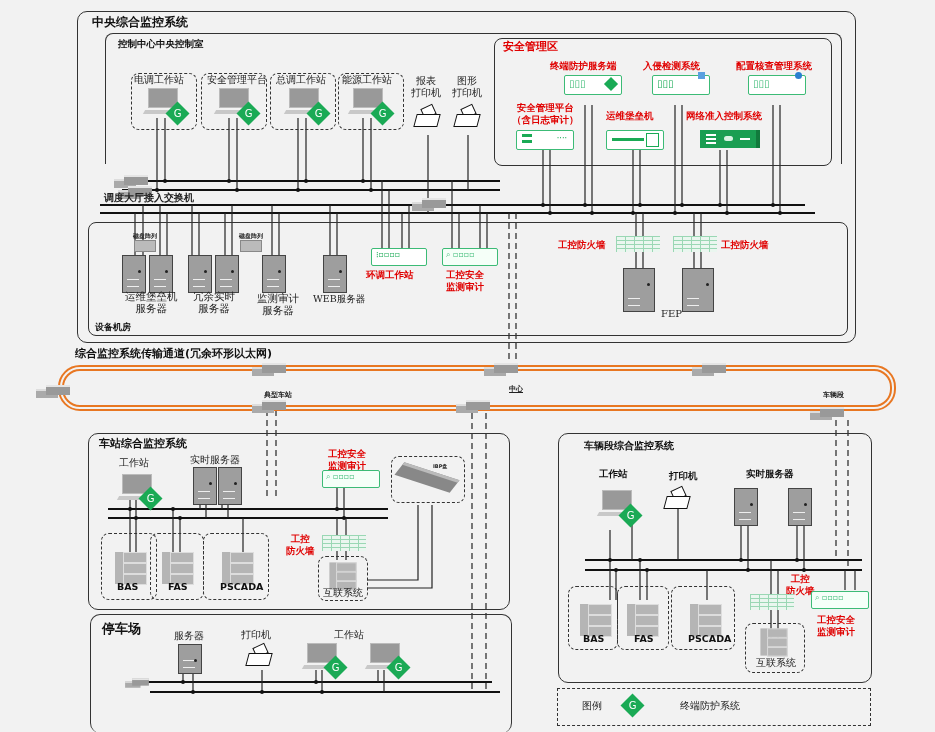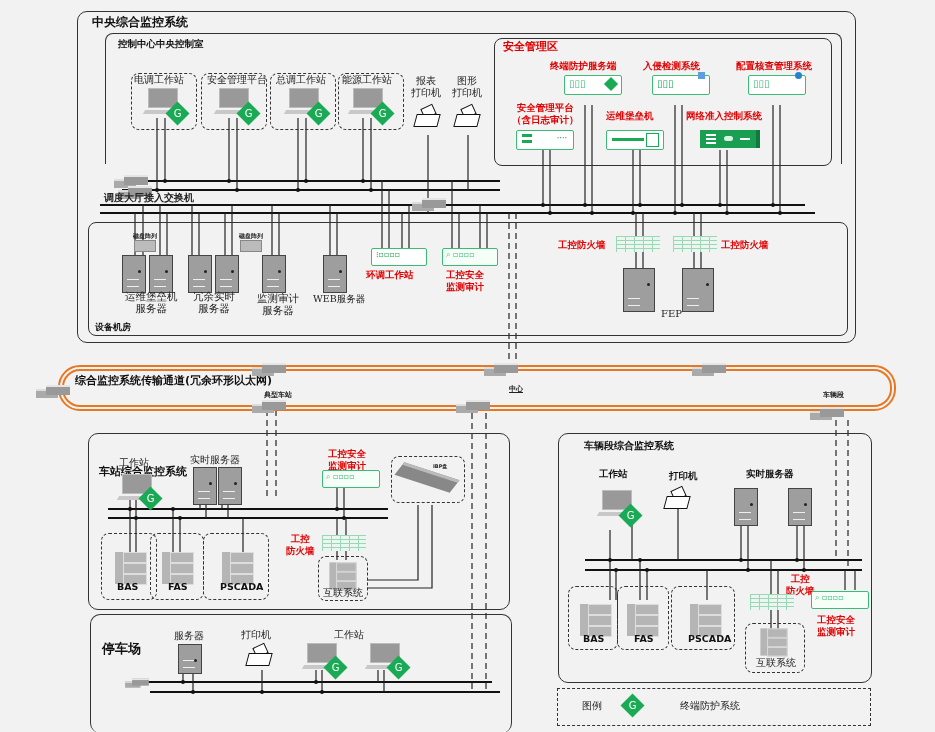--- a/index.html
+++ b/index.html
@@ -349,21 +349,21 @@
 监测审计</div>
 
 <div class="rlbl" style="left:558px;top:239px;">工控防火墙</div>
 <div class="fw" style="left:616px;top:236px;"></div>
 <div class="fw" style="left:673px;top:236px;"></div>
 <div class="rlbl" style="left:721px;top:239px;">工控防火墙</div>
 <div class="server" style="left:623px;top:268px;width:30px;height:42px;"></div>
 <div class="server" style="left:682px;top:268px;width:30px;height:42px;"></div>
 <div class="lbl" style="left:661px;top:308px;">FEP</div>
 
-<div class="ttl" style="left:75px;top:346px;font-size:11px;margin-top:27px;">综合监控系统传输通道(冗余环形以太网)</div>
+<div class="ttl" style="left:75px;top:346px;font-size:11px;">综合监控系统传输通道(冗余环形以太网)</div>
 <div class="ring" style="left:58px;top:365px;width:826px;height:34px;"></div>
 
 <div class="sw" style="left:36px;top:385px;">
     <div class="a"></div>
     <div class="b"></div>
   </div>
 <div class="sw" style="left:252px;top:363px;">
     <div class="a"></div>
     <div class="b"></div>
   </div>
@@ -385,21 +385,21 @@
     <div class="a"></div>
     <div class="b"></div>
   </div>
 <div class="tiny" style="left:823px;top:390px;font-size:7px;">车辆段</div>
 <div class="sw" style="left:810px;top:407px;">
     <div class="a"></div>
     <div class="b"></div>
   </div>
 
 <div class="box" style="left:88px;top:433px;width:420px;height:175px;"></div>
-<div class="ttl" style="left:99px;top:436px;font-size:11px;margin-top:28px;">车站综合监控系统</div>
+<div class="ttl" style="left:99px;top:436px;font-size:11px;">车站综合监控系统</div>
 <div class="lbl" style="left:119px;top:457px;">工作站</div>
 <div class="monitor" style="left:122px;top:474px;">
     <div class="scr"></div>
     <div class="kb"></div>
   </div>
 <div class="gbadge" style="left:142px;top:490px;">
     <span>G</span>
   </div>
 <div class="lbl" style="left:190px;top:454px;">实时服务器</div>
 <div class="server" style="left:193px;top:467px;"></div>
@@ -445,21 +445,21 @@
 <div class="dbox" style="left:318px;top:556px;width:48px;height:43px;"></div>
 <div class="plc" style="left:327px;top:558px;transform:scale(0.85);">
     <div class="v"></div>
     <div class="r" style="top:2px;"></div>
     <div class="r" style="top:13px;"></div>
     <div class="r" style="top:24px;"></div>
   </div>
 <div class="lbl" style="left:323px;top:587px;">互联系统</div>
 
 <div class="box" style="left:90px;top:614px;width:420px;height:118px;border-bottom:none;"></div>
-<div class="ttl" style="left:102px;top:620px;font-size:13px;margin-top:20px;">停车场</div>
+<div class="ttl" style="left:102px;top:620px;font-size:13px;">停车场</div>
 <div class="lbl" style="left:174px;top:630px;">服务器</div>
 <div class="server" style="left:178px;top:644px;width:22px;height:28px;"></div>
 <div class="lbl" style="left:241px;top:629px;">打印机</div>
 <div class="printer" style="left:245px;top:645px;">
     <div class="paper"></div>
     <div class="body"></div>
   </div>
 <div class="lbl" style="left:334px;top:629px;">工作站</div>
 <div class="monitor" style="left:307px;top:643px;">
     <div class="scr"></div>

